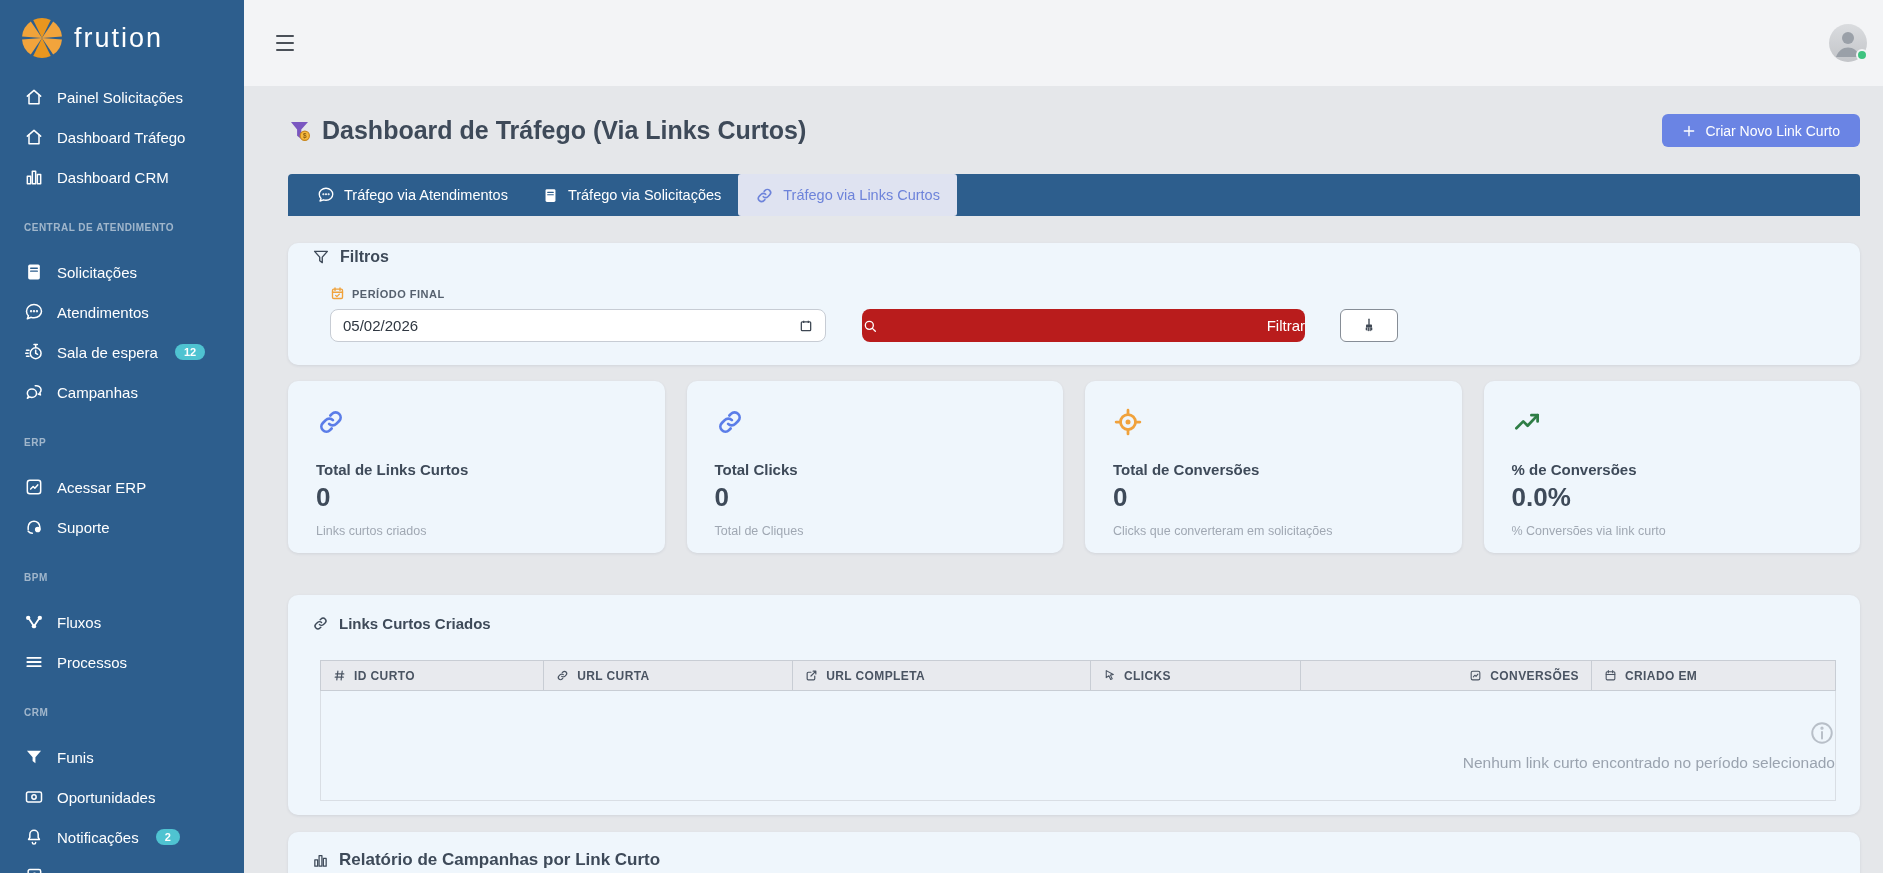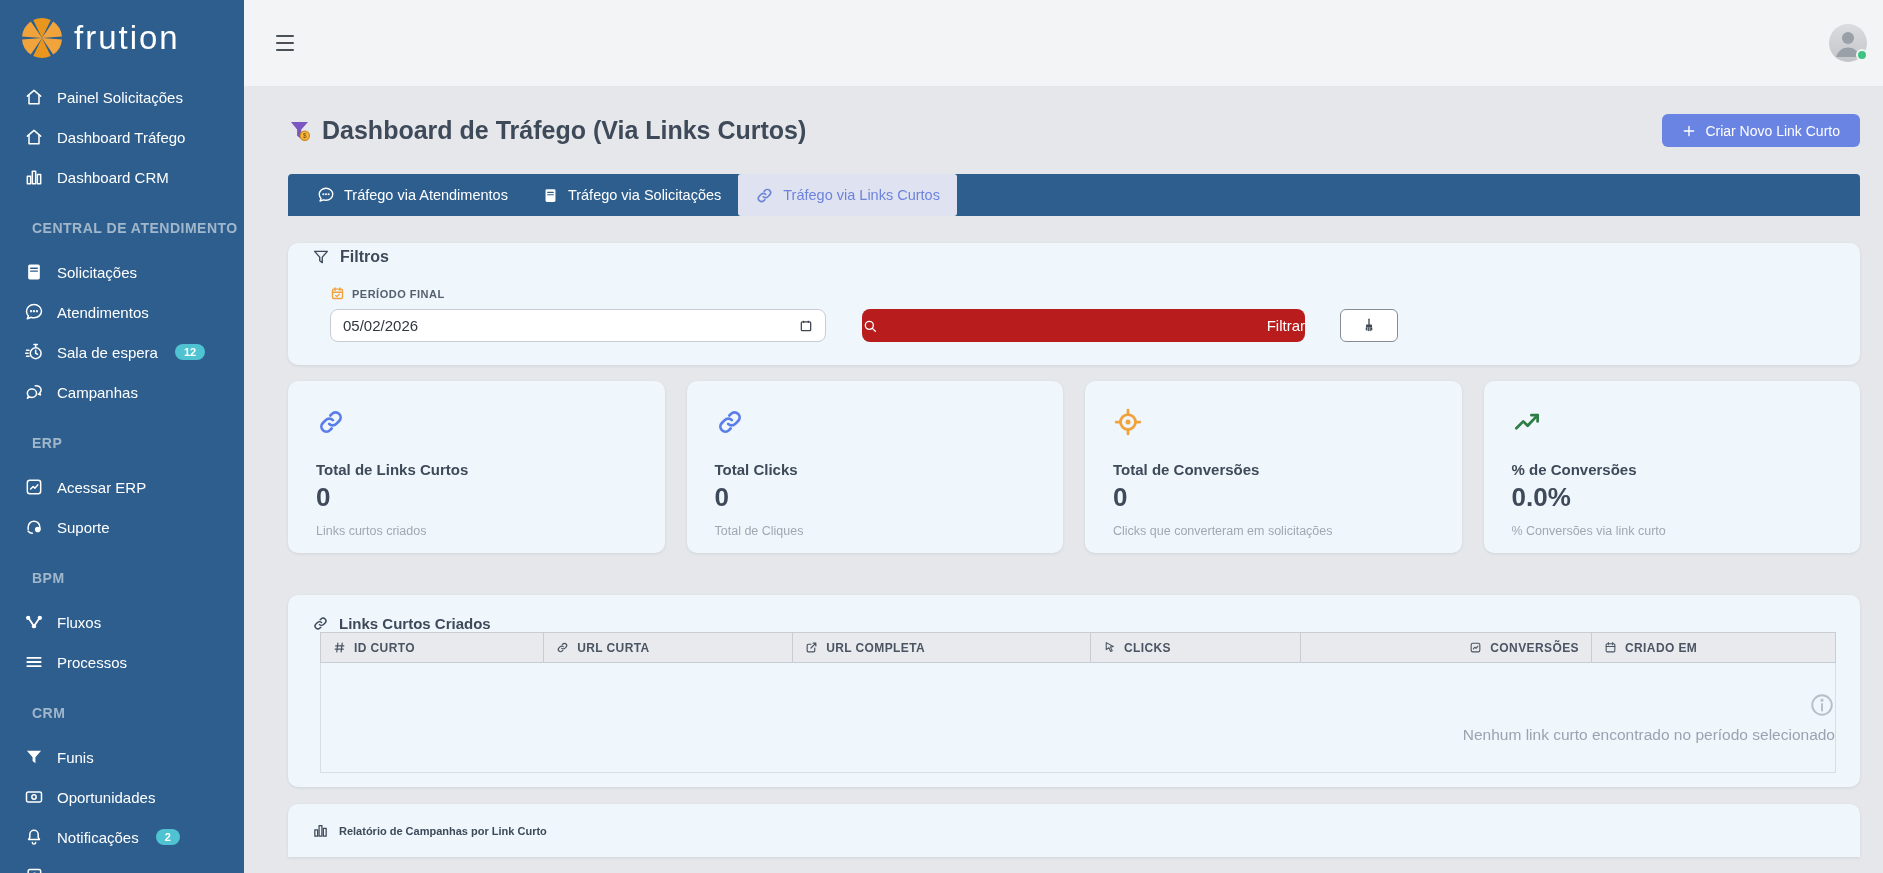--- a/index.html
+++ b/index.html
@@ -2,25 +2,25 @@
 <html><head>
 <meta charset="utf-8">
 <style>
   * { margin:0; padding:0; box-sizing:border-box; }
   html,body { width:1883px; height:873px; overflow:hidden; font-family:"Liberation Sans", sans-serif; background:#e5e7eb; }
   .app { display:flex; width:1883px; height:873px; }
 
   
   .sidebar { width:244px; min-width:244px; height:873px; background:#2d5e8d; color:#fff; overflow:hidden; }
   .side-logo { display:flex; align-items:center; gap:10px; padding:16px 20px 0 20px; cursor:pointer; }
-  .side-logo .brand-text { font-size:33px; font-weight:400; letter-spacing:2px; color:#fff; }
+  .side-logo .brand-text { font-size:27px; font-weight:400; letter-spacing:2px; color:#fff; }
   .nav { padding-top:17px; }
   .nav-item { height:40px; display:flex; align-items:center; gap:13px; padding:0 24px; font-size:15px; cursor:pointer; white-space:nowrap; }
   .nav-item svg { flex:none; }
-  .nav-header { height:55px; padding:24px 24px 17px 32px; font-size:14px; line-height:14px; letter-spacing:.5px; color:rgba(255,255,255,.55); font-weight:700; white-space:nowrap; }
+  .nav-header { height:55px; padding:24px 24px 17px 24px; font-size:10px; line-height:14px; letter-spacing:.5px; color:rgba(255,255,255,.55); font-weight:700; white-space:nowrap; }
   .badge { background:#4fc3d1; color:#fff; font-size:11px; font-weight:700; border-radius:999px; padding:2px 9px; margin-left:4px; }
 
   
   .main { flex:1; display:flex; flex-direction:column; height:873px; overflow:hidden; }
   .topbar { height:86px; background:#f3f4f6; display:flex; align-items:center; justify-content:space-between; padding:0 16px 0 32px; }
   .hamburger { width:22px; height:16px; display:flex; flex-direction:column; justify-content:space-between; cursor:pointer; }
   .hamburger span { display:block; height:2px; width:18px; background:#4a5058; border-radius:1px; }
   .avatar { width:38px; height:38px; border-radius:50%; background:linear-gradient(#dadcdf,#c3c5c9); position:relative; cursor:pointer; overflow:visible; }
   .avatar .status-dot { position:absolute; right:-1px; bottom:1px; width:12px; height:12px; border-radius:50%; background:#3fc380; border:2px solid #f3f4f6; }
 
@@ -50,21 +50,21 @@
 
   
   .stats-row { margin-top:16px; display:flex; gap:22px; }
   .stat-card { flex:1; height:172px; padding:26px 28px; border-radius:10px; background:#eff6fc; box-shadow:0 1px 3px rgba(40,60,90,.10); }
   .stat-title { margin-top:24px; font-size:15px; font-weight:700; color:#3e4a59; }
   .stat-value { margin-top:4px; font-size:26px; font-weight:700; color:#3e4a59; }
   .stat-sub { margin-top:11px; font-size:12.5px; color:#a0a8b3; }
 
   
   .links-panel { margin-top:42px; padding:20px 24px 14px 24px; }
-  .table { margin-top:0;padding-left:8px; }
+  .table { margin-top:28px;padding-left:8px; }
   .thead { display:flex; background:#e8eaee; border:1px solid #c8cdd4; height:31px; }
   .th { display:flex; align-items:center; gap:8px; padding:0 12px; font-size:12px; font-weight:700; letter-spacing:.4px; color:#4a5462; border-right:1px solid #c8cdd4; white-space:nowrap; }
   .th:last-child { border-right:none; }
   .th.right { justify-content:flex-end; }
   .tbody-empty { border:1px solid #d9dee4; border-top:none; height:110px; display:flex; flex-direction:column; align-items:flex-end; justify-content:center; gap:8px; color:#9aa3af; font-size:15.5px; }
 
   
   .report-panel { margin-top:17px; padding:18px 24px; border-radius:10px 10px 0 0; }
 
   svg { display:block; }
@@ -479,21 +479,21 @@
                   <path d="M12 11v6"></path>
                   <circle cx="12" cy="7.5" r=".6" fill="#b8bfc8"></circle>
                 </svg>
               </span>
             <span>Nenhum link curto encontrado no período selecionado</span>
           </div>
         </div>
       </section>
 
       <section class="panel report-panel">
-        <div class="panel-heading" style="font-size:11px;">
+        <div class="panel-heading" style="font-size:17px;">
           <span>
               <svg width="17" height="17" viewBox="0 0 24 24" fill="none" stroke="#3e4a59" stroke-width="1.8" stroke-linejoin="round">
                 <rect x="4" y="11" width="4" height="9"></rect>
                 <rect x="10" y="5" width="4" height="15"></rect>
                 <rect x="16" y="9" width="4" height="11"></rect>
               </svg>
             </span>
           <span>Relatório de Campanhas por Link Curto</span>
         </div>
 

